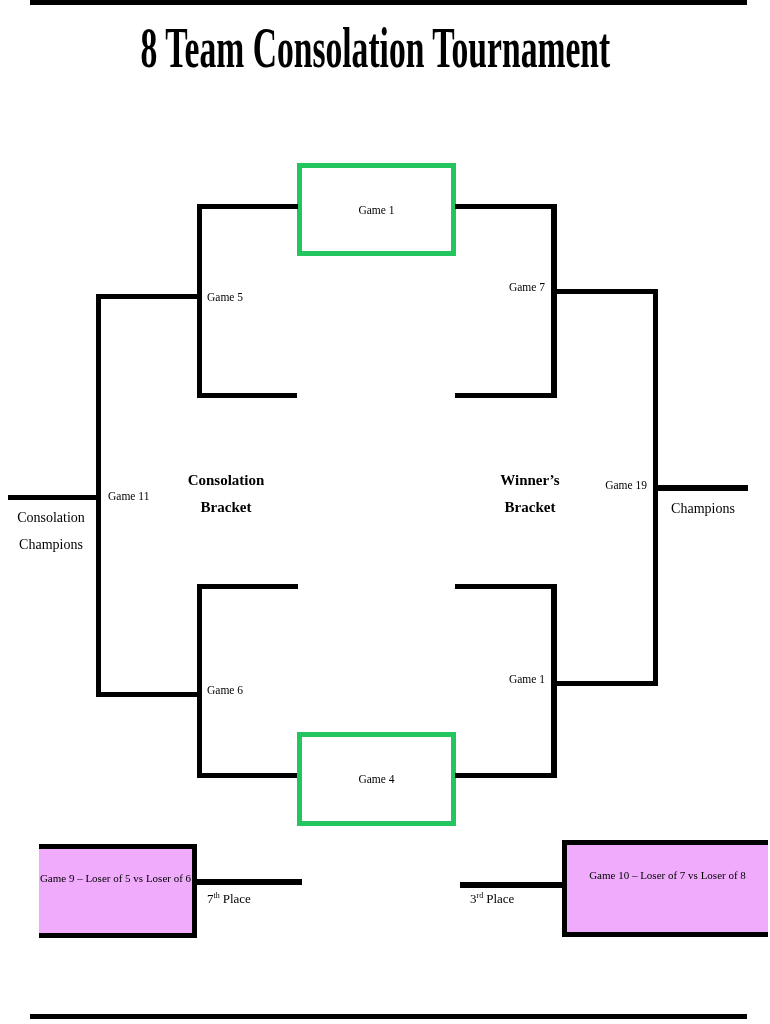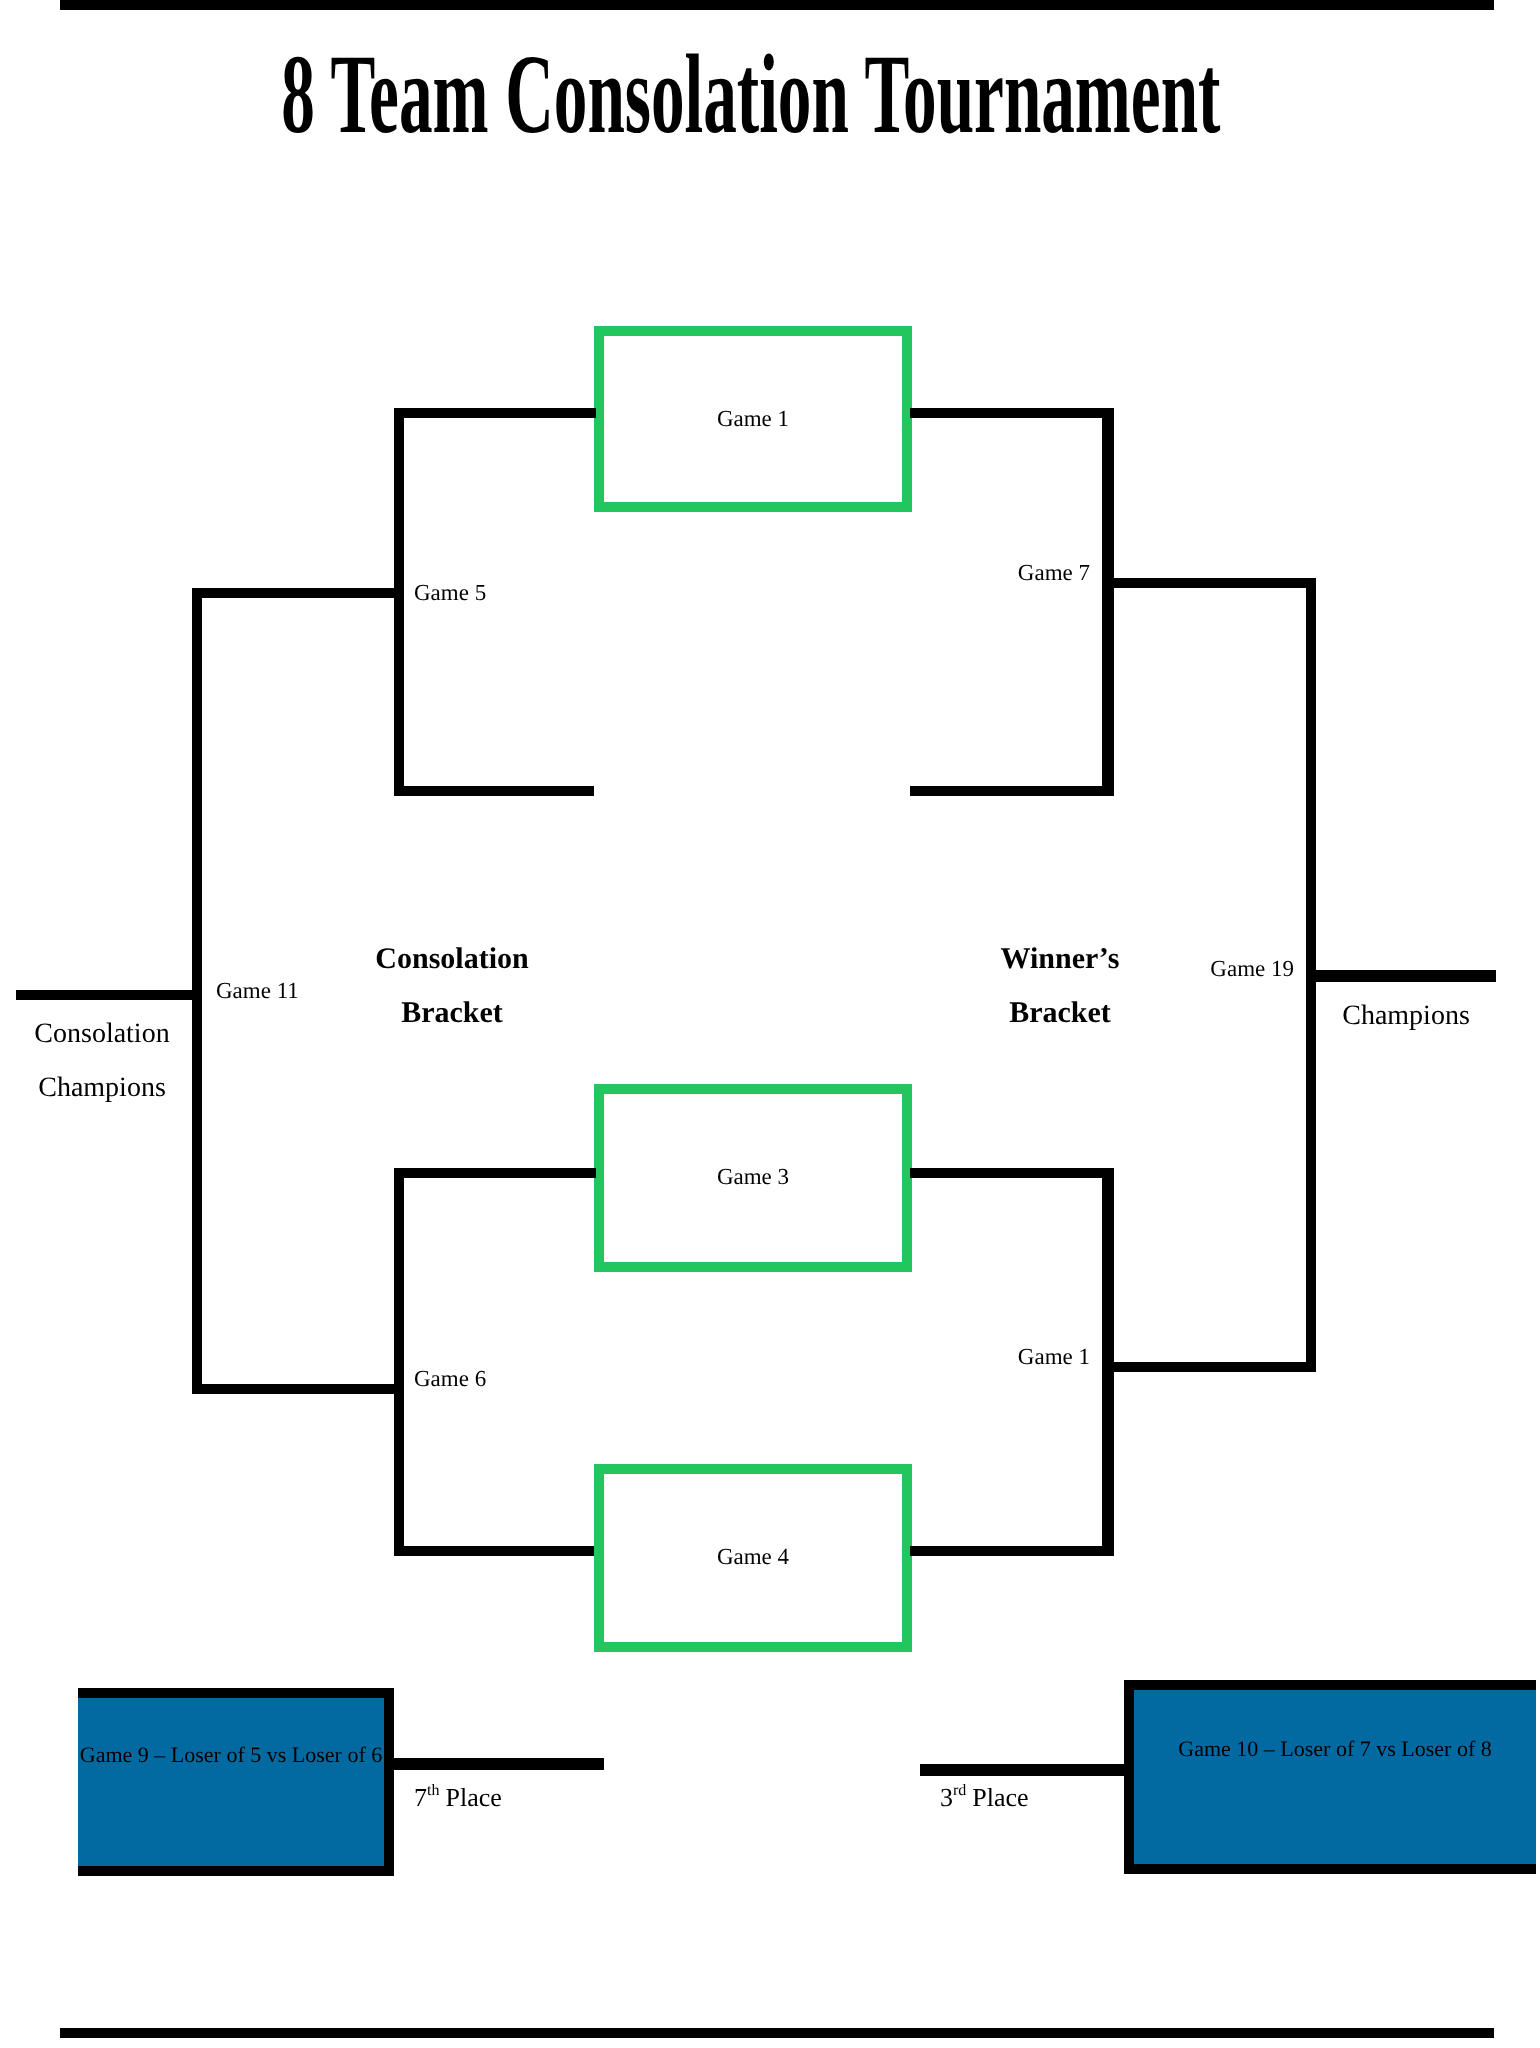--- a/index.html
+++ b/index.html
@@ -15,21 +15,21 @@
         display:flex;align-items:center;justify-content:center;
         font-size:11.5px;}
   .lbl{position:absolute;font-size:11.5px;white-space:nowrap;}
   .lbl.right{text-align:right;}
   .mid-label{position:absolute;text-align:center;font-weight:700;font-size:15px;
              line-height:27px;}
   .side-label{position:absolute;text-align:center;font-size:14px;line-height:27px;}
   .place-label{position:absolute;font-size:13px;white-space:nowrap;}
   .place-label sup{font-size:8px;vertical-align:super;line-height:0;}
   .place-word{margin-left:3px;}
-  .loser-box{position:absolute;box-sizing:border-box;border:5px solid #000;background:#0369a1;
+  .loser-box{position:absolute;box-sizing:border-box;border:5px solid #000;background:#f0abfc;
              display:flex;align-items:center;justify-content:center;font-size:11px;
              white-space:nowrap;}
   .loser-box.open-left{border-left:none;padding-bottom:26px;}
   .loser-box.open-right{border-right:none;padding-bottom:28px;}
   .logo-wrap{position:absolute;left:14px;top:972px;width:756px;height:40px;
              display:flex;justify-content:center;align-items:baseline;}
   .logo-inner{display:inline-flex;align-items:baseline;transform:scaleX(0.82);
               transform-origin:50% 100%;white-space:nowrap;}
   .logo-main{font-weight:700;font-size:31px;letter-spacing:-0.5px;}
   .logo-com{font-weight:700;font-size:16px;}
@@ -41,23 +41,20 @@
 
   <div class="rule" style="left:30px;top:0;width:717px;height:5px;"></div>
   <div class="rule" style="left:30px;top:1014px;width:717px;height:5px;"></div>
 
   <div class="title-wrap">
     <span class="title-text">8 Team Consolation Tournament</span>
   </div>
 
   <div class="gbox" style="left:297px;top:163px;width:159px;height:93px;">
     <span>Game 1</span>
-  </div>
-  <div class="gbox" style="left:297px;top:542px;width:159px;height:94px;">
-    <span>Game 3</span>
   </div>
   <div class="gbox" style="left:297px;top:732px;width:159px;height:94px;">
     <span>Game 4</span>
   </div>
 
   <div class="hline" style="left:197px;top:204px;width:101px;height:5px;"></div>
   <div class="hline" style="left:197px;top:393px;width:100px;height:5px;"></div>
   <div class="vline" style="left:197px;top:204px;width:5px;height:194px;"></div>
   <div class="hline" style="left:96px;top:294px;width:106px;height:5px;"></div>
 

